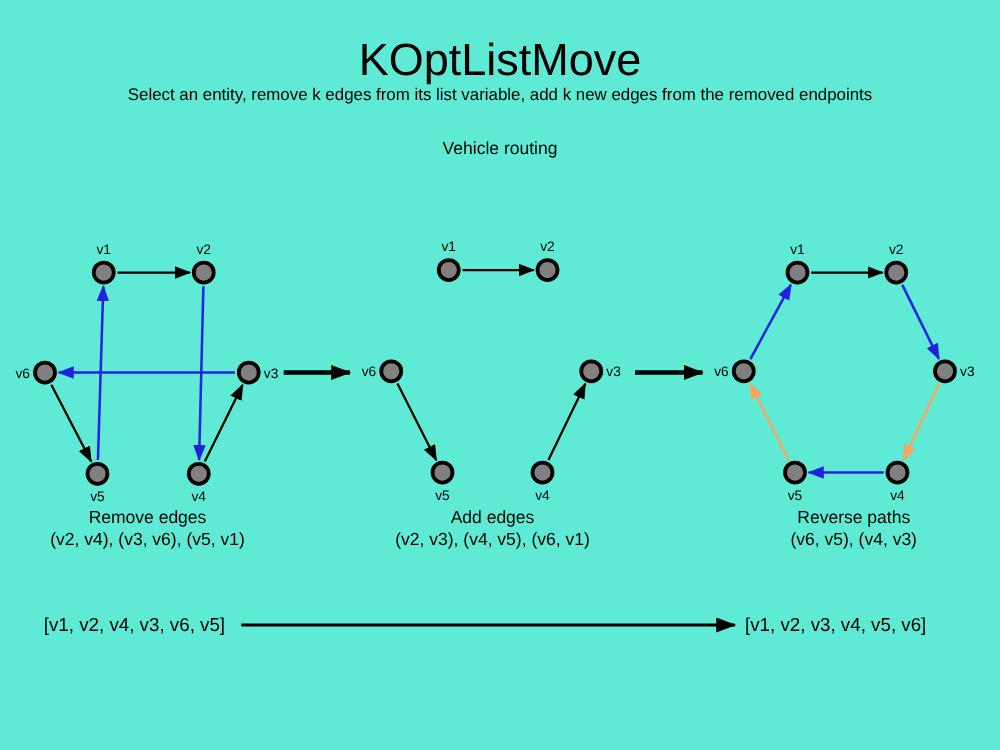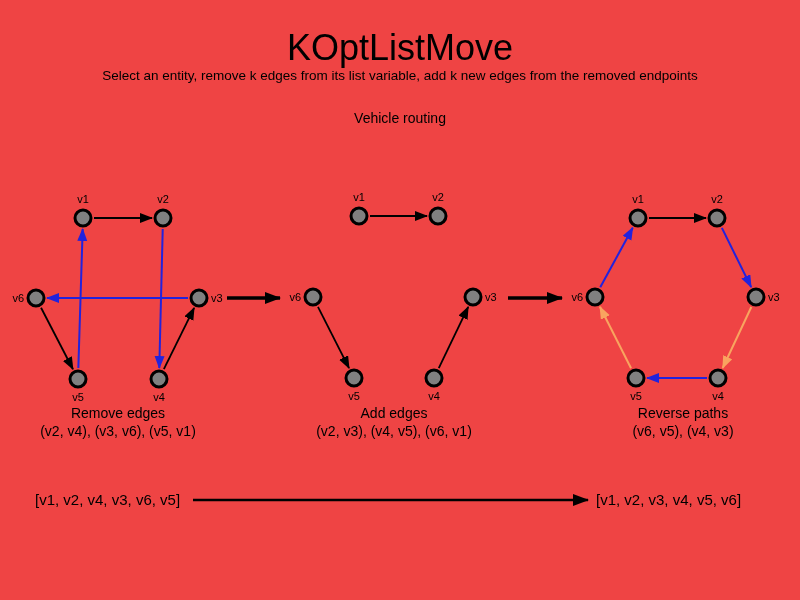--- a/index.html
+++ b/index.html
@@ -4,21 +4,21 @@
 <style>
   html, body {
     margin: 0;
     padding: 0;
     background: #ffffff;
   }
   .canvas {
     position: relative;
     width: 800px;
     height: 600px;
-    background: #ef4444;
+    background: #5eead4;
     overflow: hidden;
   }
   svg text {
     font-family: "Liberation Sans", "DejaVu Sans", sans-serif;
     fill: #000000;
   }
   .title-text   { font-size: 36px; }
   .subtitle-text{ font-size: 13.5px; }
   .context-text { font-size: 14px; }
   .footer-text  { font-size: 15px; }

